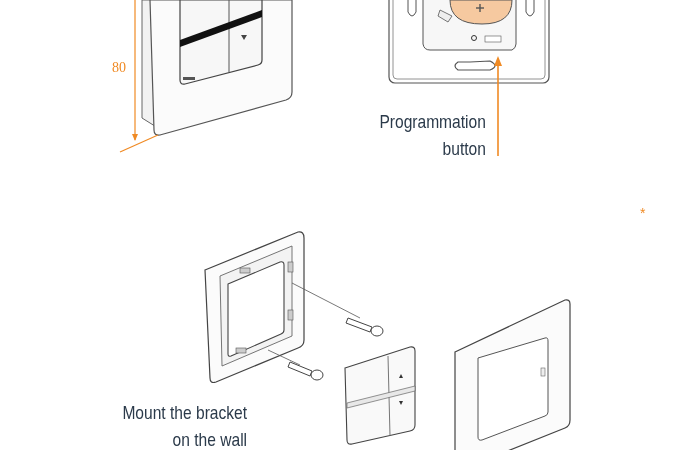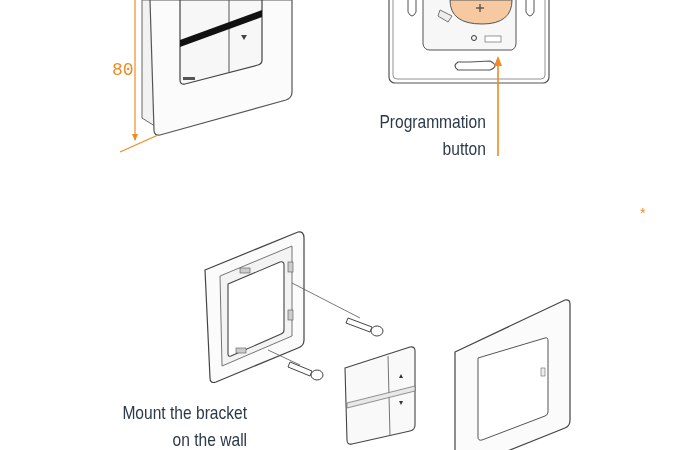--- a/index.html
+++ b/index.html
@@ -1,19 +1,19 @@
 <!DOCTYPE html>
 <html><head>
   <meta charset="utf-8">
   <style>
     html, body { margin:0; padding:0; background:#ffffff; }
     body { width:700px; height:450px; position:relative; overflow:hidden; font-family:"Liberation Sans", sans-serif; }
     .abs { position:absolute; }
     .label { color:#2b3a4a; font-family:"Liberation Sans", sans-serif; font-size:19px; line-height:27px; transform:scaleX(0.82); transform-origin:right top; text-align:right; white-space:nowrap; }
-    .dim { color:#f08a24; font-size:18px; font-family:Liberation Mono, monospace; }
+    .dim { color:#f08a24; font-size:14px; font-family:Liberation Serif, serif; }
     .star { color:#f08a24; font-size:14px; }
     svg { position:absolute; left:0; top:0; }
   </style>
 </head>
 <body>
 
 <svg width="700" height="450" viewBox="0 0 700 450">
 
   <g>
 

